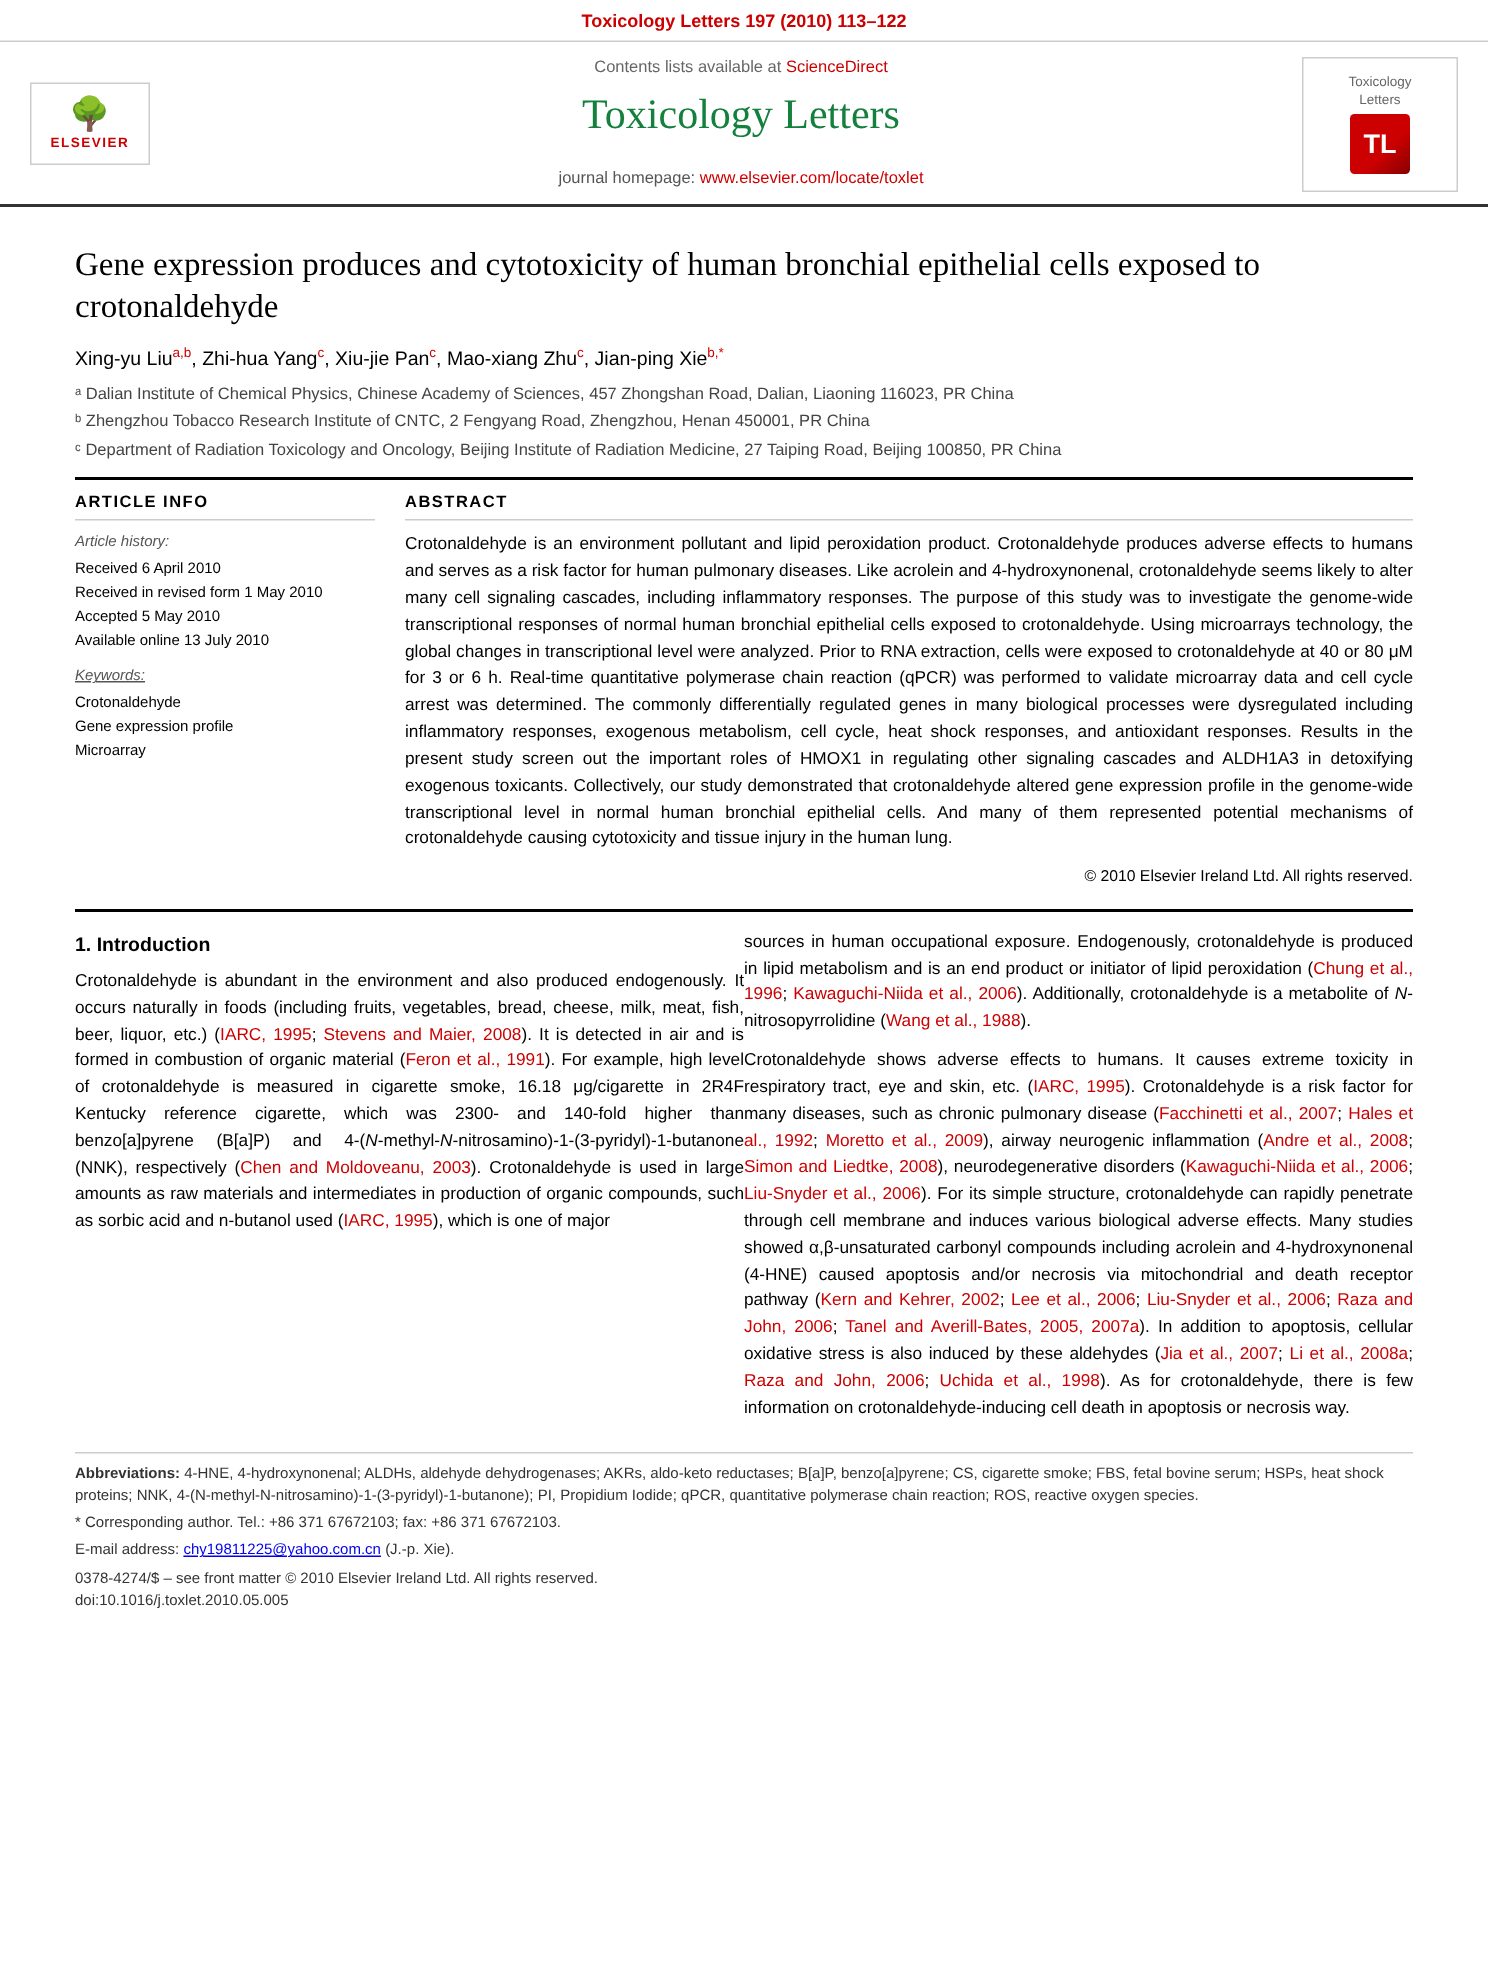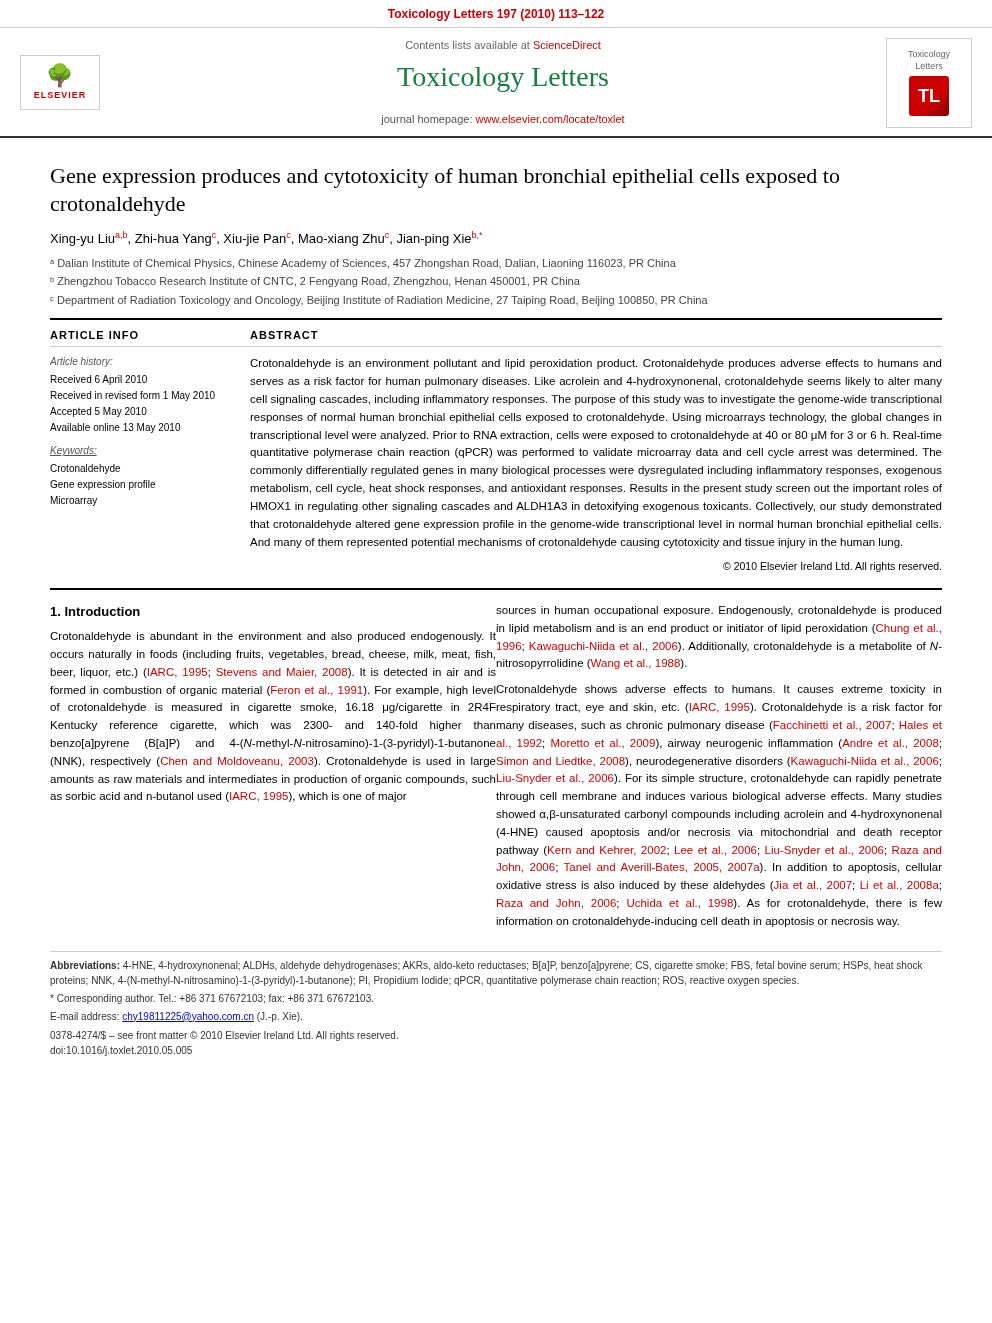--- a/index.html
+++ b/index.html
@@ -76,21 +76,21 @@
     }
     .journal-homepage {
       font-size: 11px;
       color: #555;
     }
     .journal-homepage a {
       color: #c00;
       text-decoration: none;
     }
     .tox-logo-box {
-      width: 86px;
+      width: 104px;
       height: 90px;
       border: 1px solid #ccc;
       display: flex;
       flex-direction: column;
       align-items: center;
       justify-content: center;
       flex-shrink: 0;
     }
     .tox-logo-text {
       font-size: 9px;
@@ -140,20 +140,21 @@
     .affil-line {
       margin-bottom: 2px;
     }
     hr.thick {
       border: none;
       border-top: 2px solid #000;
       margin: 8px 0;
     }
     .two-col {
       display: flex;
+      gap: 20px;
       margin-top: 8px;
     }
     .article-info {
       width: 200px;
       flex-shrink: 0;
     }
     .article-info-title {
       font-size: 11px;
       font-weight: bold;
       letter-spacing: 1px;
@@ -305,21 +306,21 @@
 
   <div class="two-col">
 
     <div class="article-info">
       <div class="article-info-title">ARTICLE INFO</div>
       <div class="info-section-label">Article history:</div>
       <div class="info-dates">
         <div>Received 6 April 2010</div>
         <div>Received in revised form 1 May 2010</div>
         <div>Accepted 5 May 2010</div>
-        <div>Available online 13 May 2010</div>
+        <div>Available online 13 July 2010</div>
       </div>
       <div class="keywords-label">Keywords:</div>
       <div class="keywords-list">
         <div>Crotonaldehyde</div>
         <div>Gene expression profile</div>
         <div>Microarray</div>
       </div>
     </div>
 
     <div class="abstract-section">

